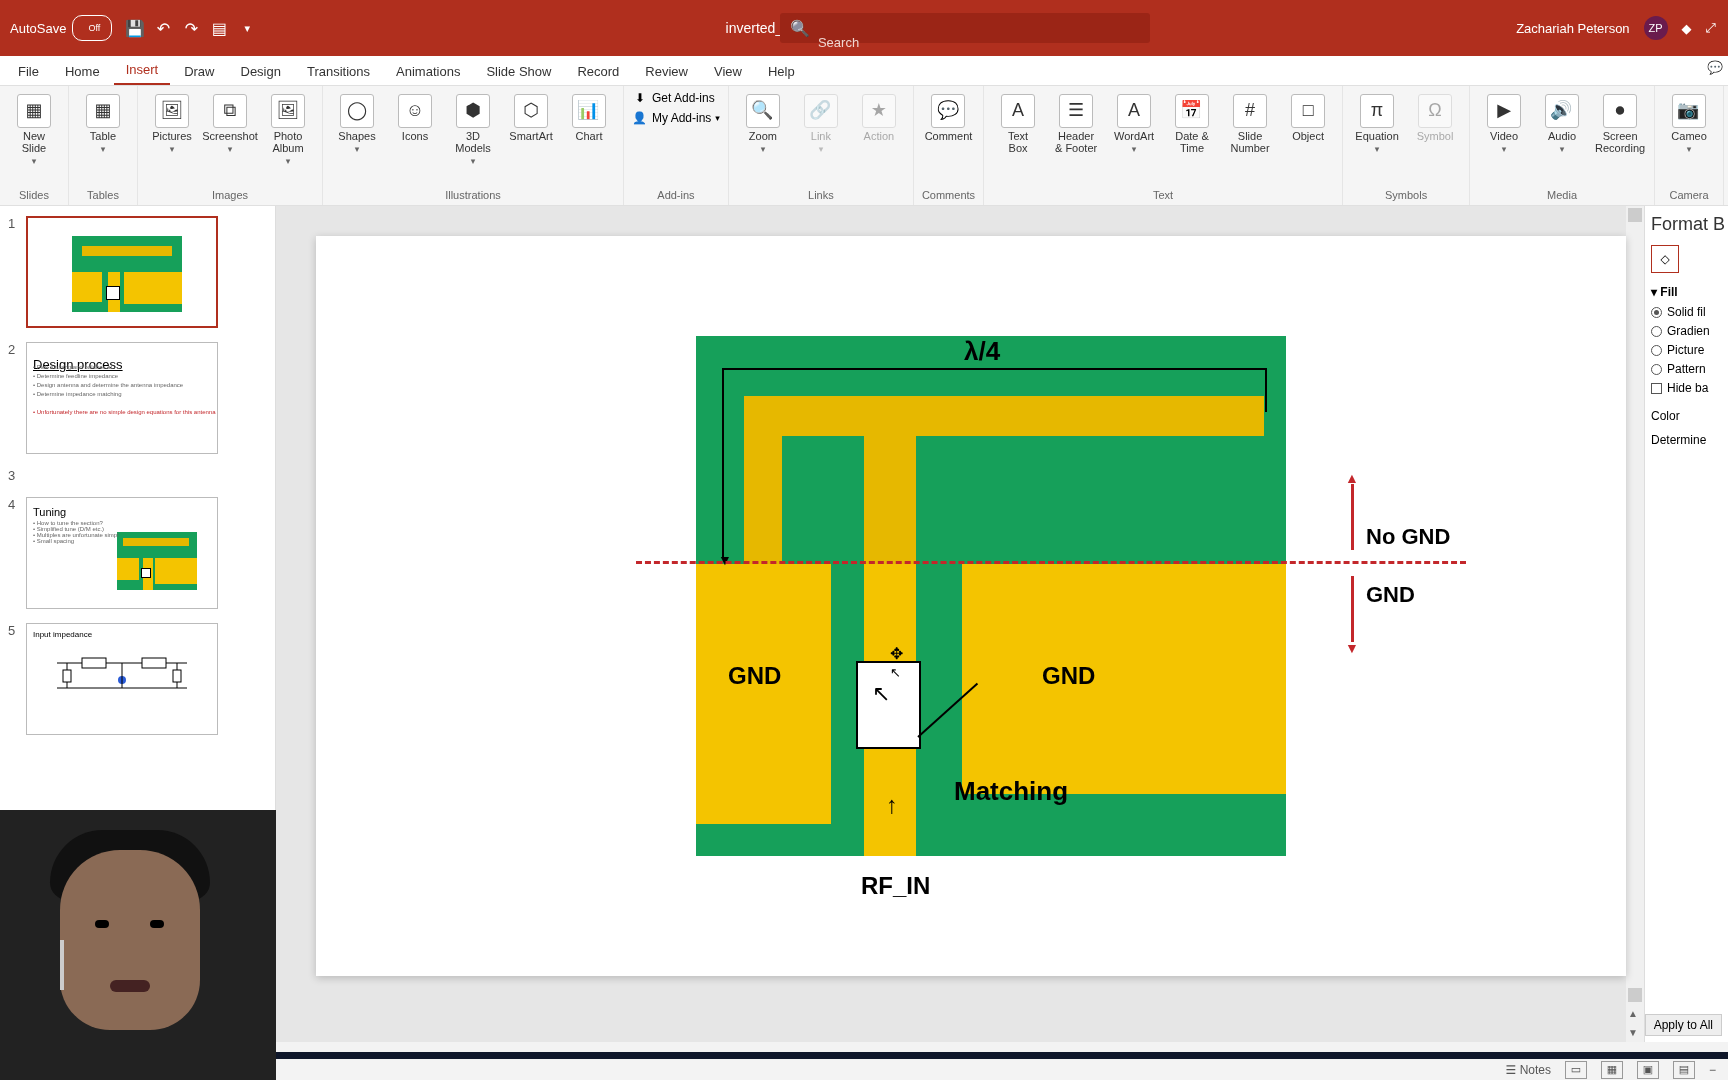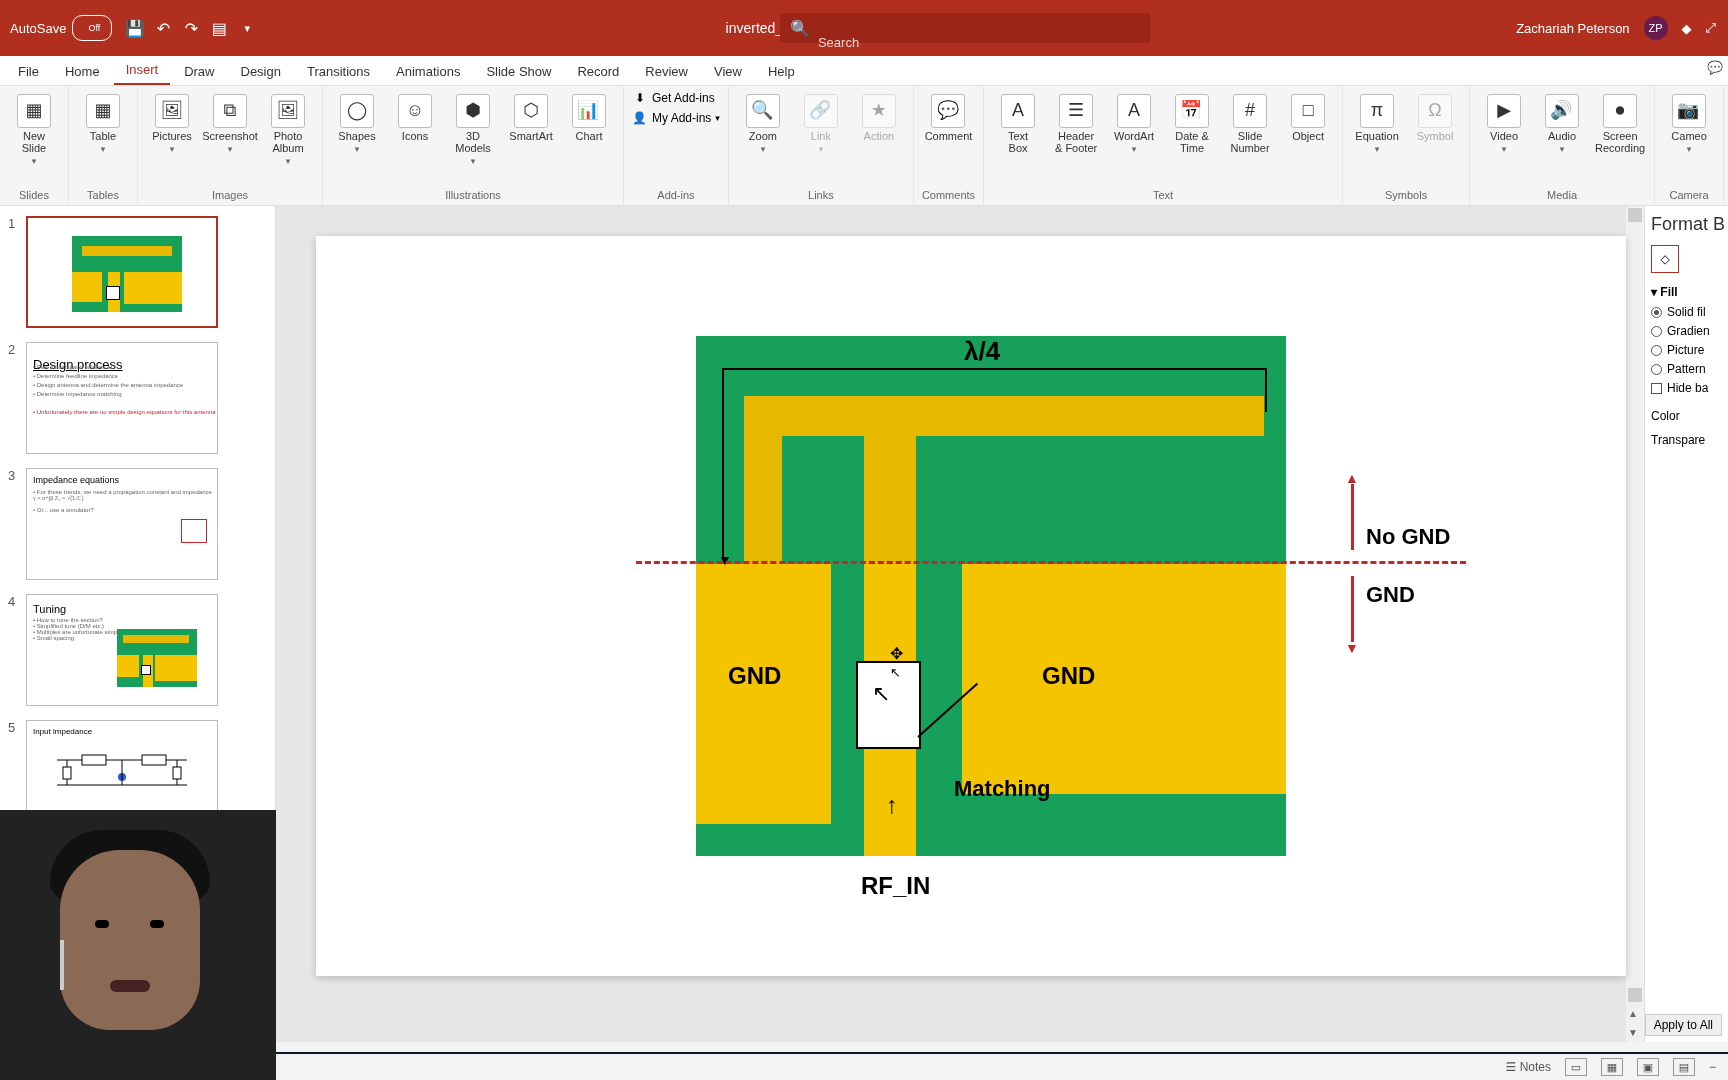--- a/index.html
+++ b/index.html
@@ -78,21 +78,21 @@
 .fp-title { font-size: 18px; color: #333; margin-bottom: 10px; white-space: nowrap; }
 .fp-icon { width: 28px; height: 28px; border: 1px solid #b02f1e; display: flex; align-items: center; justify-content: center; margin-bottom: 12px; }
 .fp-section { font-size: 12px; font-weight: bold; margin-bottom: 6px; }
 .fp-opt { display: flex; align-items: center; gap: 5px; margin: 5px 0; font-size: 12px; white-space: nowrap; text-align: center; }
 .fp-radio { width: 11px; height: 11px; border-radius: 50%; border: 1px solid #555; flex-shrink: 0; }
 .fp-radio.checked::after { content: ""; display: block; width: 5px; height: 5px; background: #555; border-radius: 50%; margin: 2px; }
 .fp-check { width: 11px; height: 11px; border: 1px solid #555; flex-shrink: 0; }
 .applyall { position: absolute; right: 6px; bottom: 44px; background: #eee; border: 1px solid #ccc; padding: 3px 8px; font-size: 12px; cursor: pointer; }
 
 
-.statusbar { position: absolute; bottom: 0; left: 0; right: 0; height: 28px; background: #f3f3f3; border-top: 2px solid #0f172a; display: flex; align-items: center; justify-content: flex-end; padding: 0 12px; gap: 14px; font-size: 12px; color: #555; }
+.statusbar { position: absolute; bottom: 0; left: 0; right: 0; height: 28px; background: #f3f3f3; border-top: 7px solid #0f172a; display: flex; align-items: center; justify-content: flex-end; padding: 0 12px; gap: 14px; font-size: 12px; color: #555; }
 .sb-icon { width: 22px; height: 18px; border: 1px solid #999; display: flex; align-items: center; justify-content: center; font-size: 11px; cursor: pointer; }
 
 
 .webcam { position: absolute; left: 0; bottom: 0; width: 276px; height: 270px; background: #222; overflow: hidden; }
 .face { position: absolute; left: 60px; top: 40px; width: 140px; height: 180px; background: #8a6a55; border-radius: 60px 60px 50px 50px; }
 .hair { position: absolute; left: 50px; top: 20px; width: 160px; height: 70px; background: #111; border-radius: 60px 60px 20px 20px; }
 .eye { position: absolute; width: 14px; height: 8px; background: #000; border-radius: 4px; }
 .mouth { position: absolute; left: 110px; top: 170px; width: 40px; height: 12px; background: #422; border-radius: 8px; }
 .earbud { position: absolute; width: 4px; height: 50px; background: #ccc; }
 
@@ -343,25 +343,20 @@
       </div>
       <div class="thumbwrap">
         <div class="thumbnum">2</div>
         <div class="thumb">
           <div style="position:absolute;left:6px;top:14px;font-size:13px;text-decoration:underline;">Design process</div>
           <div style="position:absolute;left:6px;top:20px;font-size:6px;color:#666;line-height:1.5;">• Pick a tuning and balance at<br>• Determine feedline impedance<br>• Design antenna and determine the antenna impedance<br>• Determine impedance matching<br><br><span style="color:#c3272b;">• Unfortunately there are no simple design equations for this antenna</span></div>
         </div>
       </div>
       <div class="thumbwrap">
         <div class="thumbnum">3</div>
-        <div class="thumb">
-          <div style="position:absolute;left:6px;top:6px;font-size:9px;">Impedance equations</div>
-          <div style="position:absolute;left:6px;top:20px;font-size:6px;color:#666;">• For these trends, we need a propagation constant and impedance<br><span style="font-family:serif;">γ = α+jβ   Z₀ = √(L/C)</span><br><br>• Or... use a simulator?</div>
-          <div style="position:absolute;right:10px;top:50px;width:26px;height:24px;border:1px solid #c3272b;"></div>
-        </div>
       </div>
       <div class="thumbwrap">
         <div class="thumbnum">4</div>
         <div class="thumb">
           <div style="position:absolute;left:6px;top:8px;font-size:11px;">Tuning</div>
           <div style="position:absolute;left:90px;top:34px;width:80px;height:58px;background:#16a05a;">
             <div style="position:absolute;left:0;top:26px;width:22px;height:22px;background:#f4c400;"></div>
             <div style="position:absolute;right:0;left:38px;top:26px;bottom:6px;background:#f4c400;"></div>
             <div style="position:absolute;left:6px;top:6px;width:66px;height:8px;background:#e6b800;"></div>
             <div style="position:absolute;left:26px;top:26px;width:10px;height:32px;background:#f4c400;"></div>
@@ -418,21 +413,21 @@
           <div style="position:absolute;left:0;top:10px;height:190px;border-left:2px solid #000;"></div>
           <div style="position:absolute;right:0;top:10px;height:44px;border-left:2px solid #000;"></div>
           <div style="position:absolute;left:-4px;top:194px;font-size:14px;">▼</div>
         </div>
         <div class="lbl" style="left:268px;top:0px;font-size:26px;">λ/4</div>
 
         <div class="lbl" style="left:32px;top:326px;font-size:24px;">GND</div>
         <div class="lbl" style="left:346px;top:326px;font-size:24px;">GND</div>
 
         <div style="position:absolute;left:222px;top:400px;width:80px;height:2px;background:#000;transform:rotate(-42deg);transform-origin:left;"></div>
-        <div class="lbl" style="left:258px;top:440px;font-size:22px;">Matching</div>
+        <div class="lbl" style="left:258px;top:440px;font-size:26px;">Matching</div>
 
         <div style="position:absolute;left:190px;top:455px;font-size:24px;">↑</div>
       </div>
 
       <div class="lbl" style="left:545px;top:636px;font-size:24px;">RF_IN</div>
 
       <div class="dashed" style="left:320px;top:325px;width:830px;"></div>
 
       <div class="vred vred-arrowup" style="left:1035px;top:248px;height:66px;"></div>
       <div class="lbl" style="left:1050px;top:288px;font-size:22px;">No GND</div>
@@ -461,21 +456,21 @@
       </div>
     <div class="fp-opt">
         <span class="fp-radio"></span>
         <span>Pattern</span>
       </div>
     <div class="fp-opt">
         <span class="fp-check"></span>
         <span>Hide ba</span>
       </div>
     <div style="margin-top:14px;"><span>Color</span></div>
-    <div style="margin-top:10px;"><span>Transpare</span></div>
+    <div style="margin-top:10px;"><span>Determine</span></div>
   </div>
 </div>
 
 <div class="applyall">Apply to All</div>
 
 <div class="statusbar">
   <span>☰ <span>Notes</span></span>
   <span class="sb-icon">▭</span>
   <span class="sb-icon">▦</span>
   <span class="sb-icon">▣</span>

